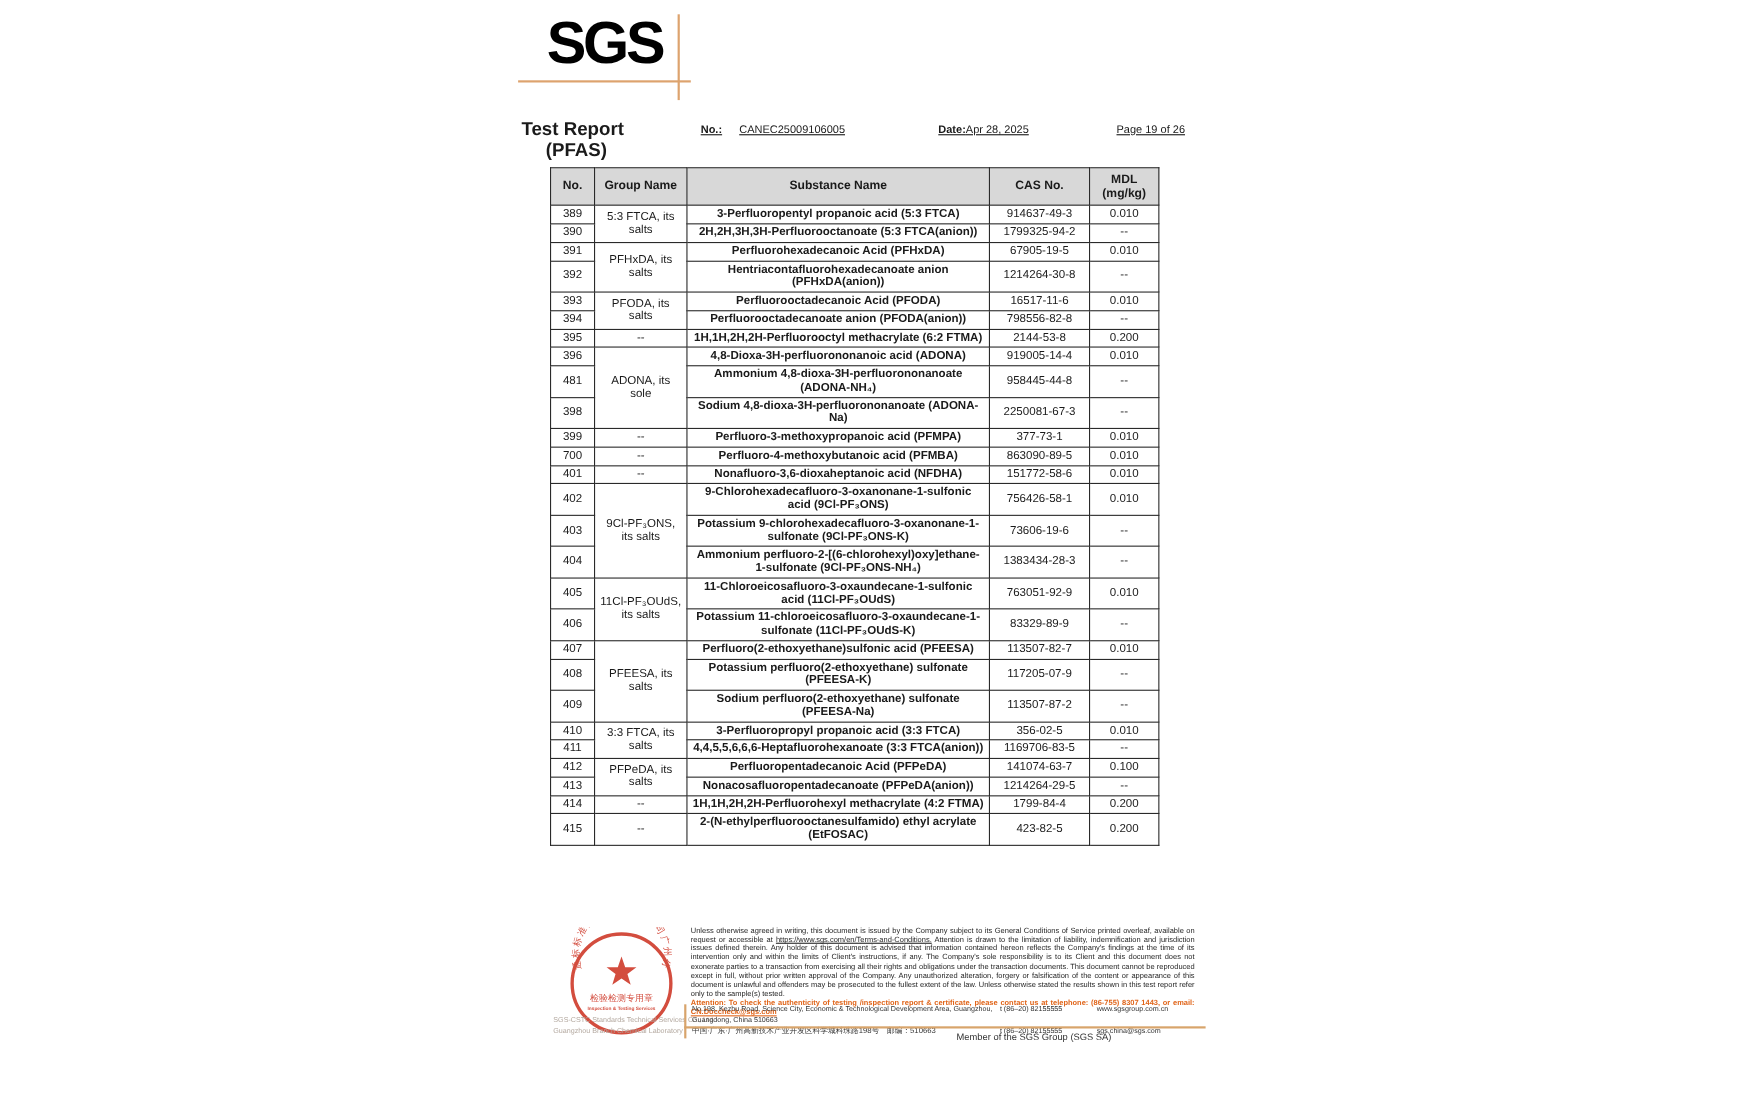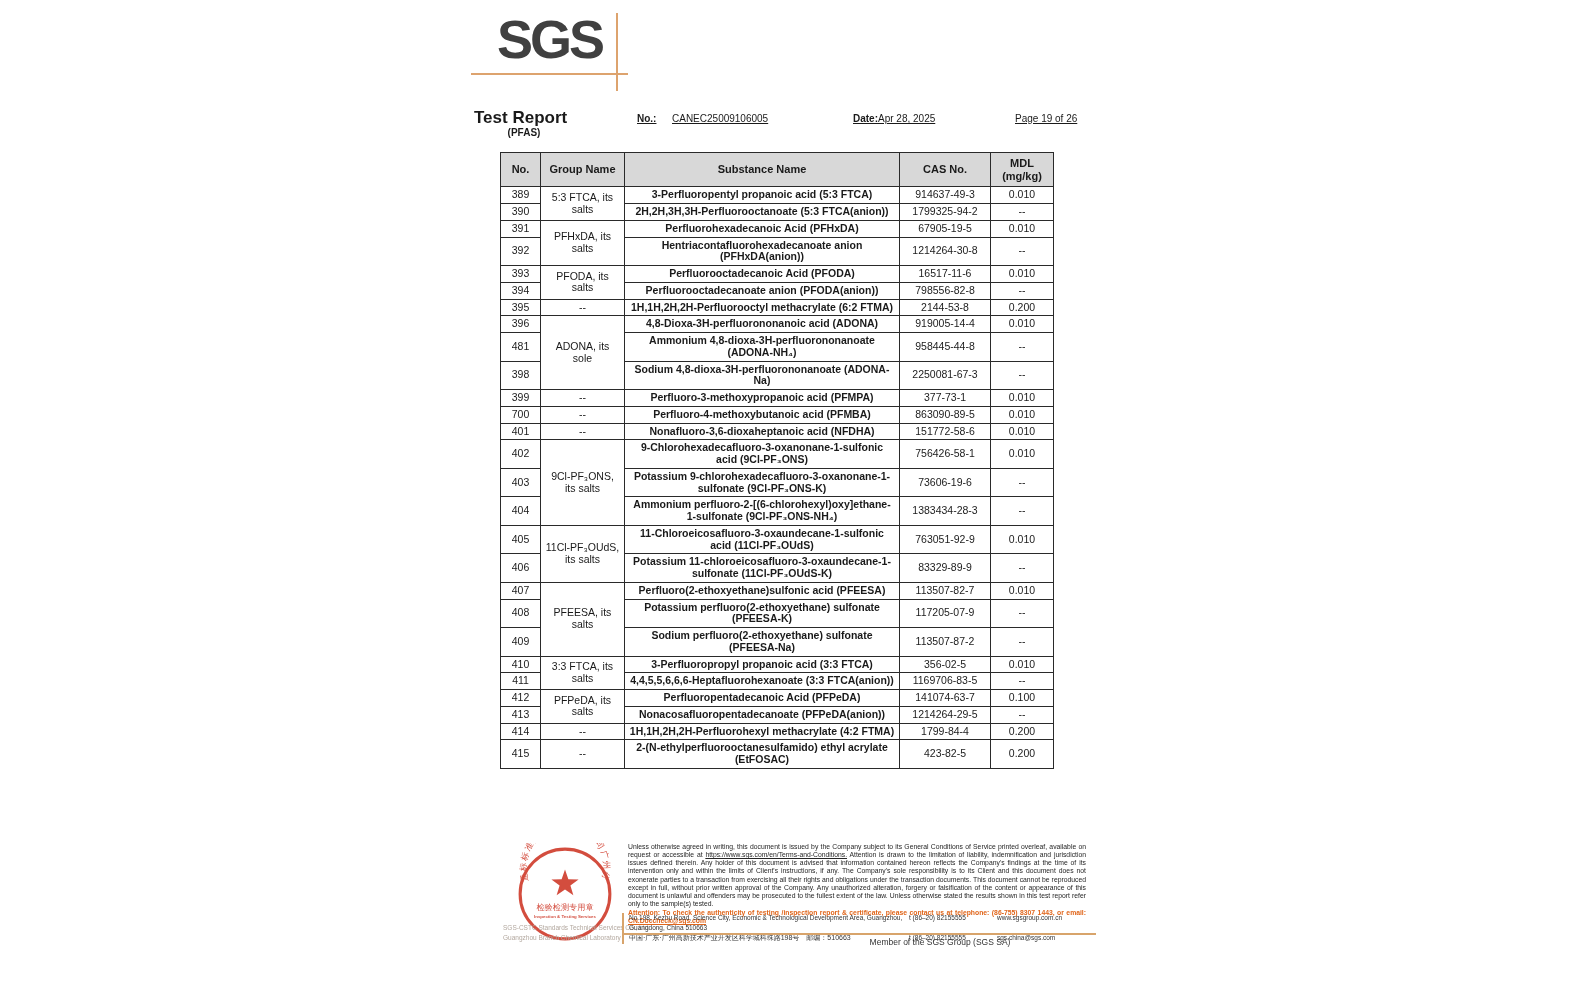--- a/index.html
+++ b/index.html
@@ -1,27 +1,27 @@
 <!DOCTYPE html>
 <html><head>
 <meta charset="utf-8">
 <style>
   html,body{margin:0;padding:0;background:#ffffff;}
   .page{position:relative;width:1587px;height:1000px;background:#fff;overflow:hidden;
         font-family:"Liberation Sans","DejaVu Sans",sans-serif;color:#1a1a1a;}
 
   
   .logo-text{position:absolute;left:497px;top:12px;font-size:54px;font-weight:bold;
-             color:#404040;letter-spacing:-3px;line-height:1;}
+             color:#000000;letter-spacing:-3px;line-height:1;}
   .logo-hline{position:absolute;left:471px;top:73px;width:157px;height:2px;background:#dda36e;}
   .logo-vline{position:absolute;left:616px;top:13px;width:2px;height:78px;background:#dda36e;}
 
   
   .title1{position:absolute;left:474px;top:108px;width:100px;font-size:17px;font-weight:bold;}
-  .title2{position:absolute;left:474px;top:127px;width:100px;font-size:10px;font-weight:bold;text-align:center;}
+  .title2{position:absolute;left:474px;top:127px;width:100px;font-size:17px;font-weight:bold;text-align:center;}
   .hdr-field{position:absolute;top:113px;font-size:10px;text-decoration:underline;}
   .hdr-label{font-weight:bold;}
   .f-no{left:637px;} .f-noval{left:672px;} .f-date{left:837px;padding-left:16px;} .f-dateval{left:878px;} .f-page{left:1015px;}
 
   
   .substance-table{position:absolute;left:500px;top:152px;width:553px;border-collapse:collapse;
                    font-size:10.5px;line-height:1.12;table-layout:fixed;}
   .substance-table th,.substance-table td{border:1px solid #2a2a2a;padding:2px 4px;vertical-align:middle;}
   .substance-table th{background:#d8d8d8;font-weight:bold;font-size:11px;text-align:center;
                       white-space:pre-line;line-height:1.15;padding:4px 2px;}

